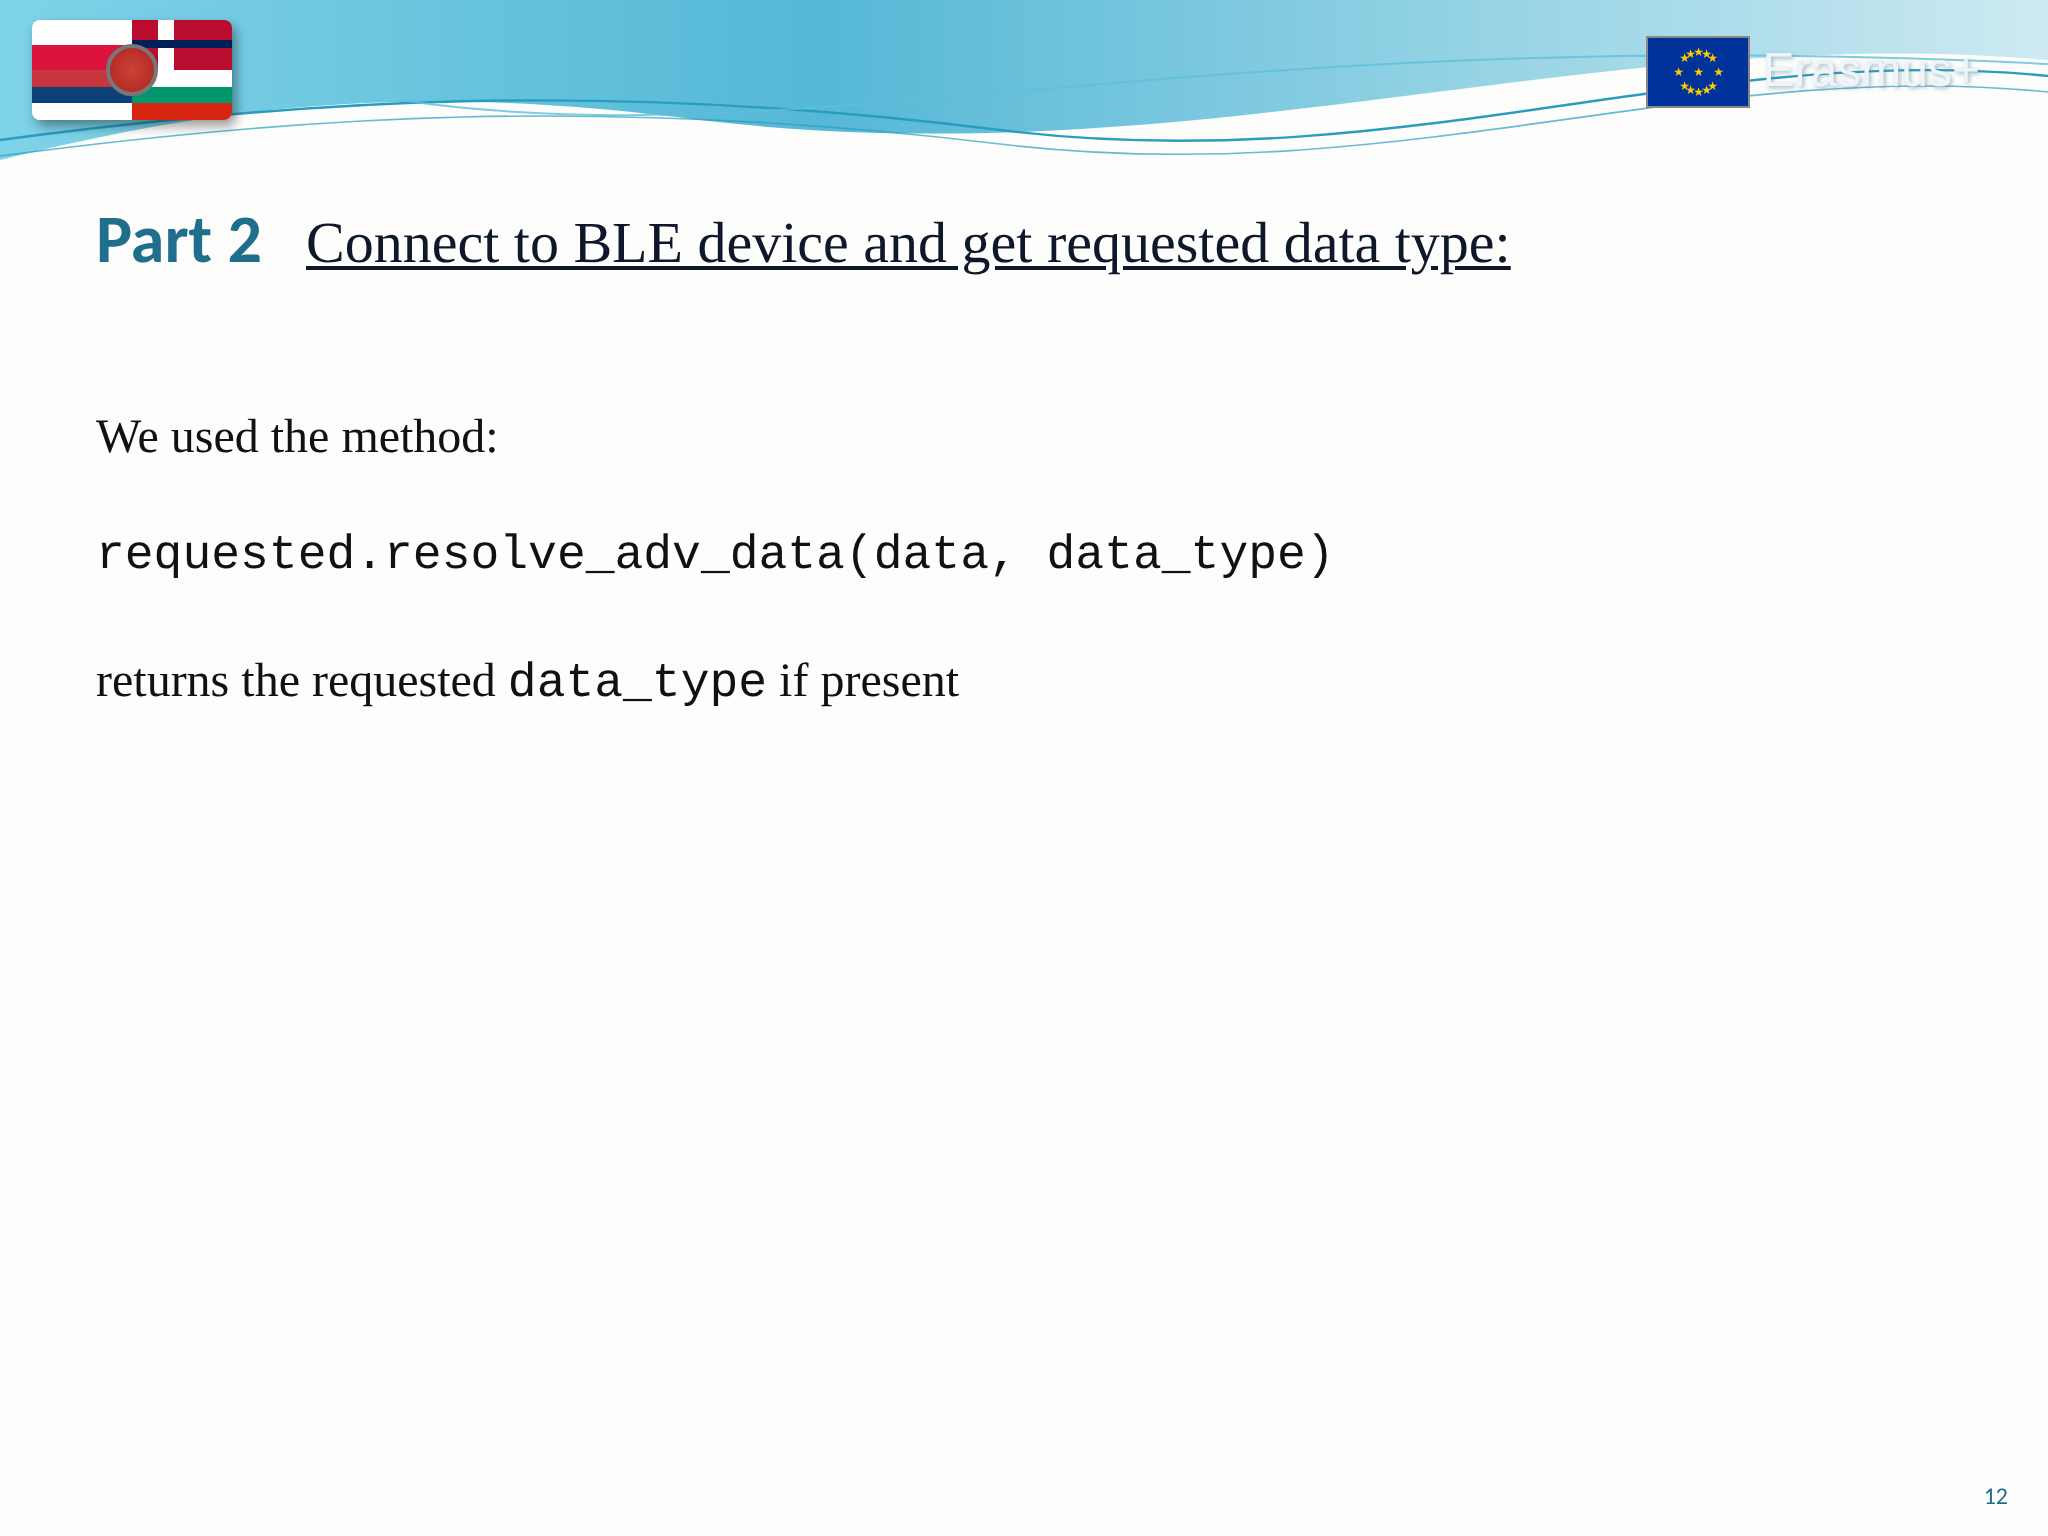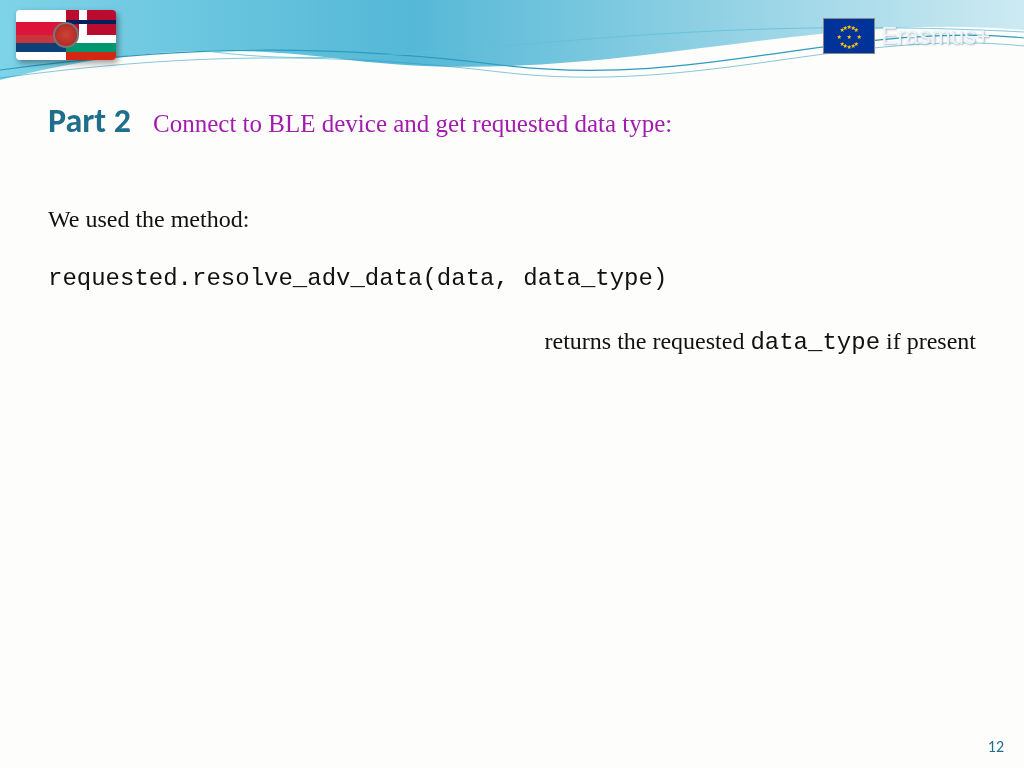--- a/index.html
+++ b/index.html
@@ -89,53 +89,54 @@
     font-family: Arial, sans-serif;
     font-size: 24px;
     color: #eef5fa;
     text-shadow: 1px 1px 2px rgba(100,140,160,0.6);
     font-weight: 500;
   }
   .content {
     position: absolute;
     top: 100px;
     left: 48px;
-    right: 48px;
+    right: 32px;
   }
   .title-row {
     display: flex;
     align-items: baseline;
     gap: 22px;
     margin-bottom: 60px;
   }
   .part-label {
     font-family: 'Segoe UI', Calibri, Arial, sans-serif;
     font-size: 34px;
     font-weight: 700;
     color: #1f6e8c;
   }
   .title-text {
-    font-size: 25px;
-    color: #a21caf;
+    font-size: 29px;
+    color: #0f172a;
+    text-decoration: underline;
   }
   .body-text {
     font-size: 24px;
     color: #111;
     line-height: 1.5;
   }
   .body-text p { margin-bottom: 14px; }
   .mono {
     font-family: 'Courier New', Courier, monospace;
     font-size: 24px;
   }
   .page-num {
     position: absolute;
     bottom: 12px; right: 20px;
     font-family: Calibri, Arial, sans-serif;
-    font-size: 16px;
+    font-size: 12px;
     color: #1f6e8c;
   }
 </style>
 </head>
 <body>
 
 <div class="header-wave">
   <svg class="wave-svg" width="1024" height="90" viewBox="0 0 1024 90">
     <defs>
       <linearGradient id="g1" x1="0" y1="0" x2="1" y2="0">
@@ -168,19 +169,19 @@
   <div class="title-row">
     <span class="part-label">Part 2</span>
     <span class="title-text">Connect to BLE device and get requested data type:</span>
   </div>
 
   <div class="body-text">
     <p>We used the method:</p>
     <p style="margin-top:22px;margin-bottom:26px;">
       <span class="mono">requested.resolve_adv_data(data, data_type)</span>
     </p>
-    <p style="margin-bottom:26px;text-align:right;">
+    <p style="margin-bottom:26px;">
       <span>returns the requested </span><span class="mono">data_type</span><span>  if present</span>
     </p>
   </div>
 </div>
 
 <div class="page-num">12</div>
 
 </body></html>

